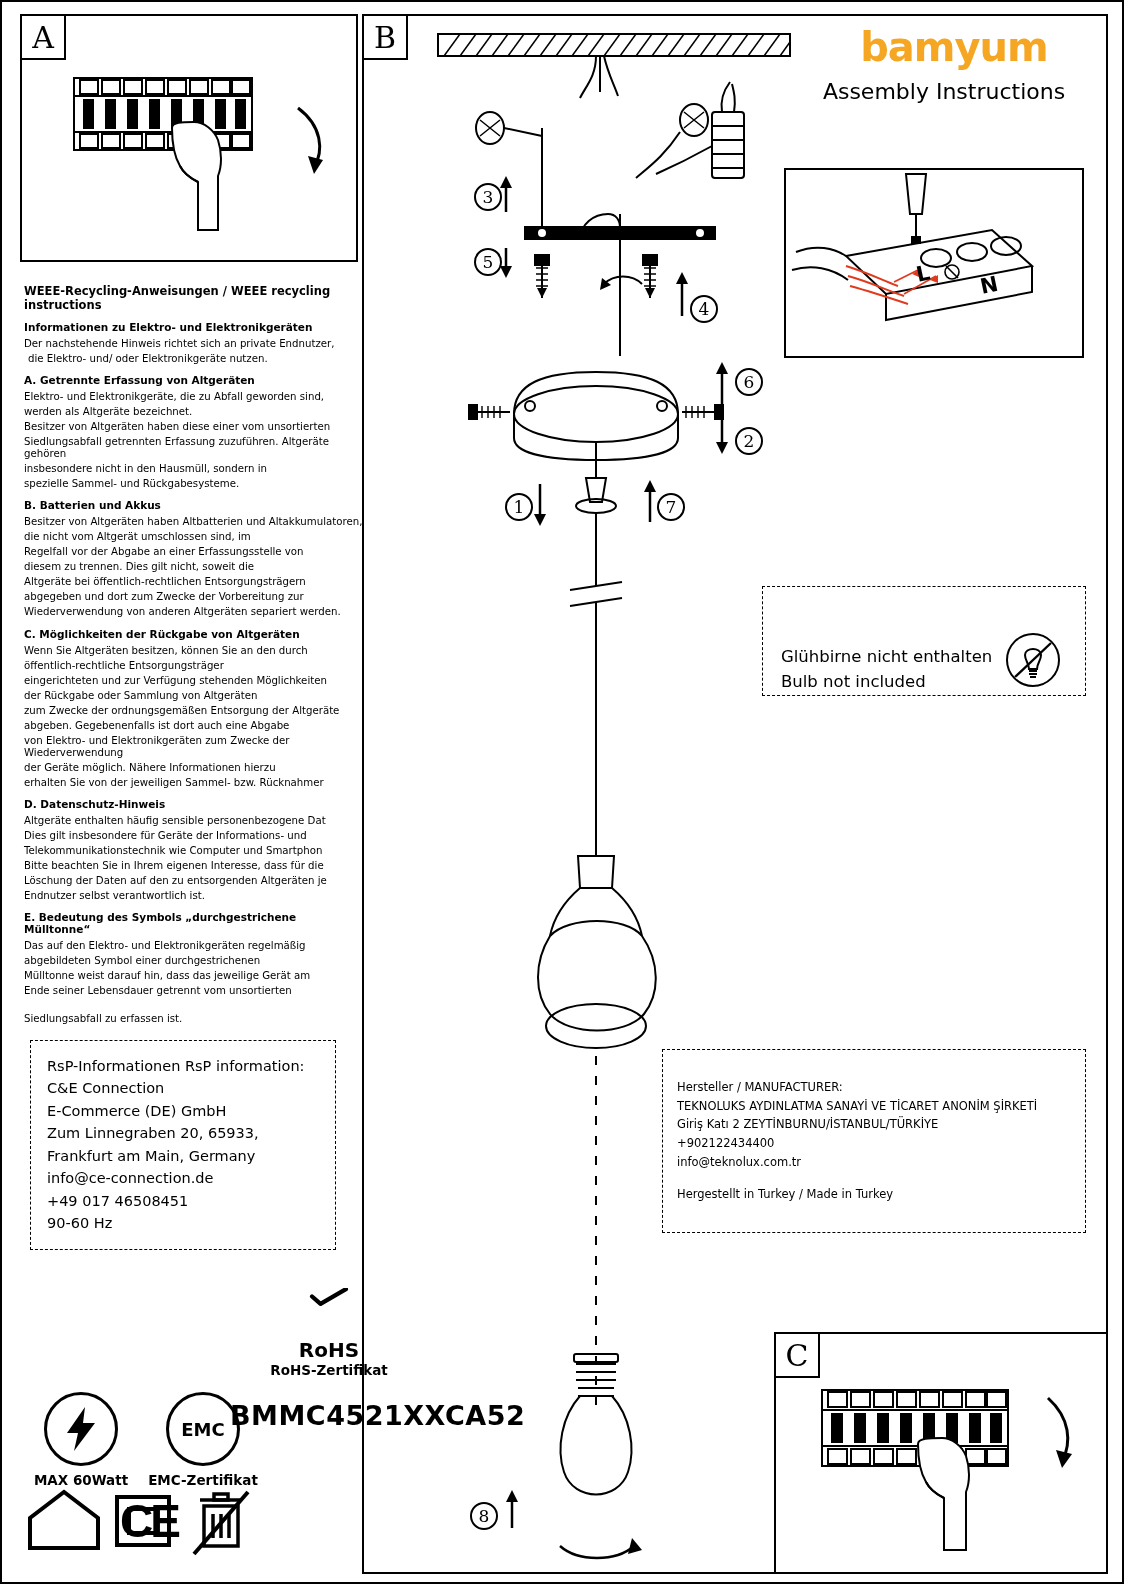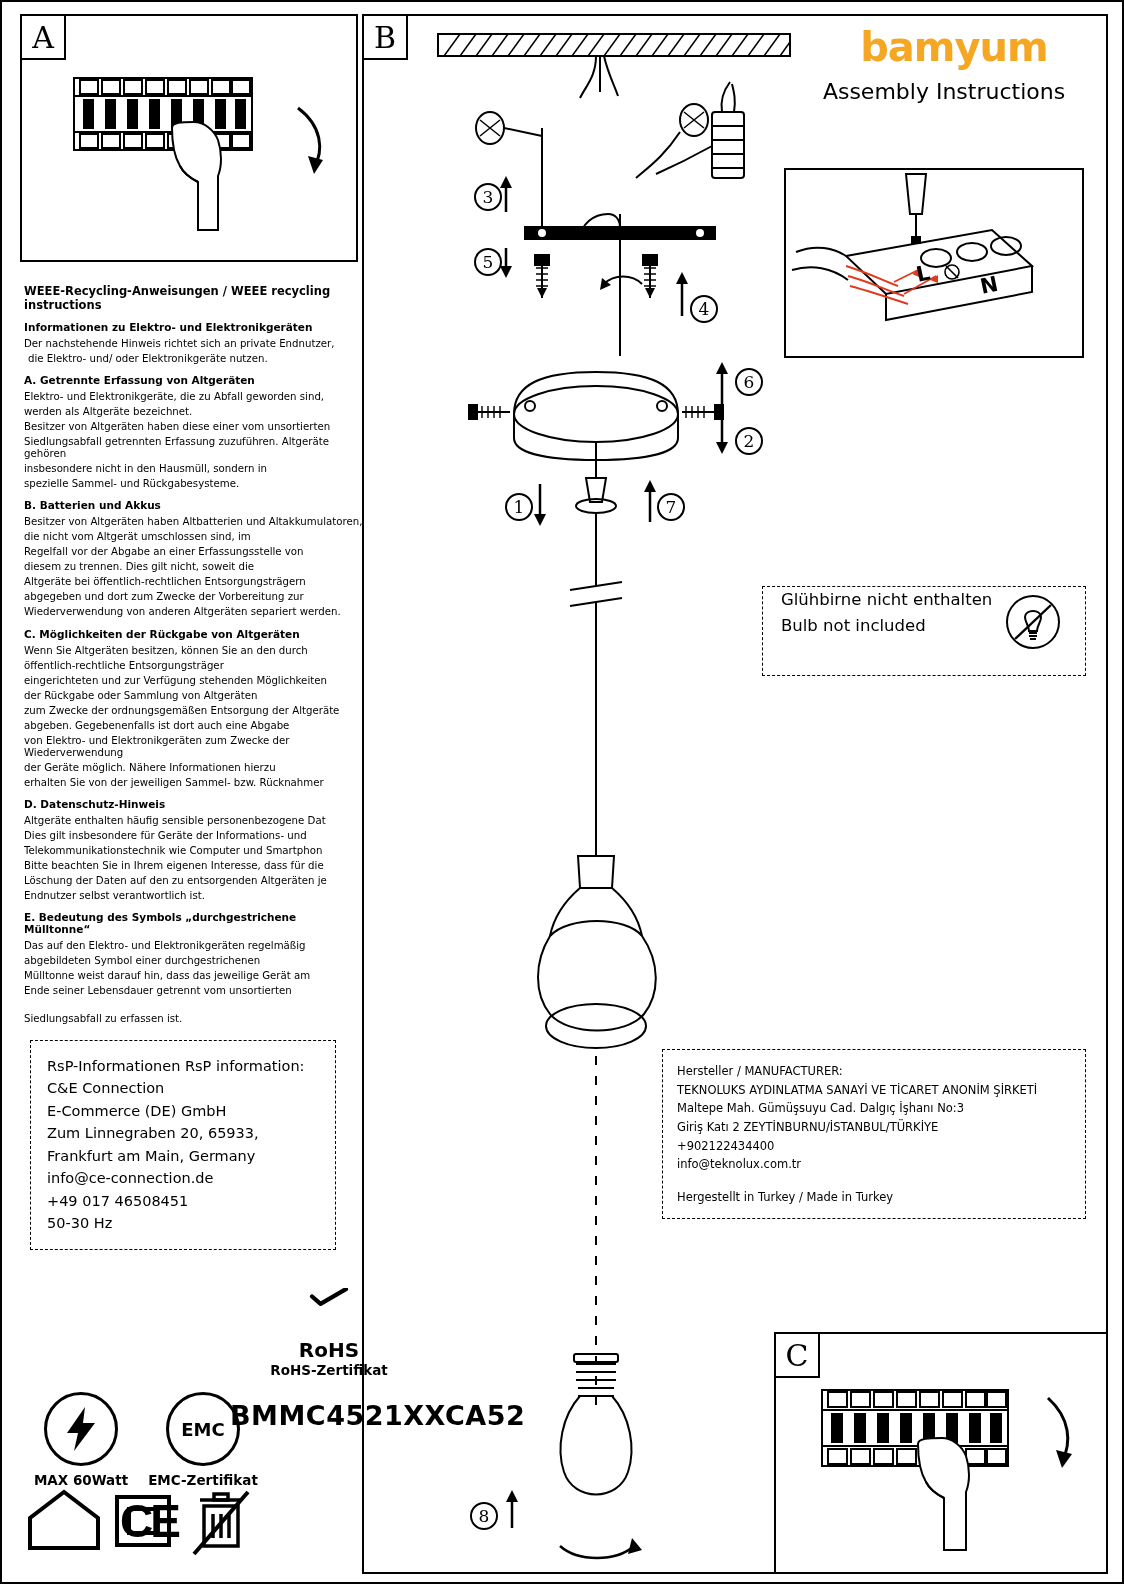--- a/index.html
+++ b/index.html
@@ -21,23 +21,23 @@
   #panel-c{left:772px;top:1330px;width:334px;height:242px;border:2px solid #000;box-sizing:border-box;background:#fff;}
   
   #weee{left:22px;top:282px;width:340px;}
   #weee .h{font-weight:bold;font-size:11.5px;margin:0 0 7px 0;}
   #weee .sub{font-weight:bold;font-size:10.5px;margin:9px 0 5px 0;}
   #weee p{font-size:10.2px;line-height:1.18;margin:0 0 3px 0;}
   #weee p.ind{text-indent:4px;}
   
   #rsp{left:28px;top:1038px;width:306px;padding:14px 16px;border:1px dashed #000;box-sizing:border-box;font-size:14.5px;line-height:1.55;}
   
-  #manu{left:660px;top:1045px;width:424px;padding:12px 14px;border:1px dashed #000;box-sizing:border-box;font-size:11.5px;line-height:1.62;}
-  
-  #bulbbox{left:760px;top:582px;width:324px;height:90px;border:1px dashed #000;box-sizing:border-box;display:flex;align-items:flex-start;}
+  #manu{left:660px;top:1045px;width:424px;padding:28px 14px;border:1px dashed #000;box-sizing:border-box;font-size:11.5px;line-height:1.62;}
+  
+  #bulbbox{left:760px;top:582px;width:324px;height:110px;border:1px dashed #000;box-sizing:border-box;display:flex;align-items:flex-end;}
   #bulbbox .txt{padding-left:18px;font-size:16.5px;line-height:1.55;}
   
   #brand{left:838px;top:22px;width:240px;text-align:center;}
   #brand .word{font-size:40px;font-weight:bold;color:#f5a623;letter-spacing:-1px;font-family:"DejaVu Sans",sans-serif;}
   #title{left:800px;top:80px;width:300px;text-align:center;font-size:22px;line-height:1.3;font-family:"DejaVu Sans",sans-serif;}
   
   .iconcell{position:absolute;text-align:center;font-size:13.5px;font-weight:bold;}
   .circ{width:74px;height:74px;border:3px solid #000;border-radius:50%;margin:0 auto 6px auto;position:relative;box-sizing:border-box;display:flex;align-items:center;justify-content:center;}
   .modelno{position:absolute;left:228px;top:1398px;font-size:27px;font-weight:bold;letter-spacing:.5px;}
   .ce{position:absolute;left:118px;top:1492px;font-size:46px;font-weight:bold;font-family:Liberation Sans, sans-serif;letter-spacing:-3px;}
@@ -147,21 +147,21 @@
   </div>
 
   <div id="rsp" class="abs">
     <div>RsP-Informationen RsP information:</div>
     <div>C&amp;E Connection</div>
     <div>E-Commerce (DE) GmbH</div>
     <div>Zum Linnegraben 20, 65933,</div>
     <div>Frankfurt am Main, Germany</div>
     <div>info@ce-connection.de</div>
     <div>+49 017 46508451</div>
-    <div>50-30 Hz</div>
+    <div>90-60 Hz</div>
   </div>
 
 
 
   <div class="iconcell" style="left:262px;top:1286px;width:130px;">
     <div style="height:74px;display:flex;flex-direction:column;align-items:center;justify-content:center;">
       <svg width="72" height="34" viewBox="0 0 72 34">
           <path d="M4 16 L20 30 L68 2" fill="none" stroke="#000" stroke-width="8" stroke-linecap="round" stroke-linejoin="round"></path>
         </svg>
       <div style="font-size:20px;font-weight:bold;margin-top:32px;">RoHS</div>
@@ -450,21 +450,20 @@
           <path d="M27 30 C27 22 43 22 43 30 C43 36 39 38 39 44 L31 44 C31 38 27 36 27 30 Z"></path>
           <path d="M31 46 h8 M31 49 h8 M32 52 h6"></path>
           <line x1="17" y1="52" x2="53" y2="18" stroke-width="2.4"></line>
         </g>
       </svg>
     </div>
 
     <div id="manu" class="abs" style="left:298px;top:1033px;">
       <div>Hersteller / MANUFACTURER:</div>
       <div>TEKNOLUKS AYDINLATMA SANAYİ VE TİCARET ANONİM ŞİRKETİ</div>
-      <div>Maltepe Mah. Gümüşsuyu Cad. Dalgıç İşhanı No:3</div>
       <div>Giriş Katı 2 ZEYTİNBURNU/İSTANBUL/TÜRKİYE</div>
       <div>+902122434400</div>
       <div>info@teknolux.com.tr</div>
       <div style="height:14px;"></div>
       <div>Hergestellt in Turkey / Made in Turkey</div>
     </div>
 
   </div>
 
   <div id="panel-c" class="abs">

